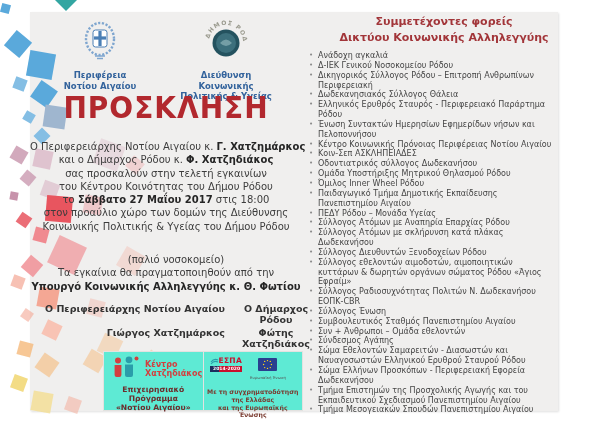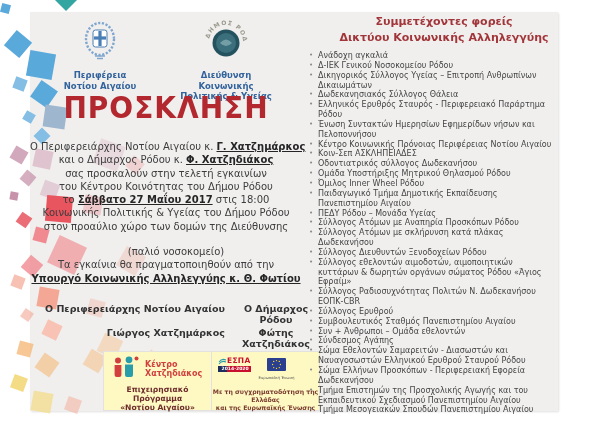--- a/index.html
+++ b/index.html
@@ -40,33 +40,33 @@
     font-size:28px;font-weight:bold;color:#b2282e;letter-spacing:1px;
     transform:scaleY(1.08);
   }
 
   
   .body-text{
     position:absolute;left:30px;top:140px;width:272px;text-align:center;
     font-size:10px;line-height:13.3px;color:#3c3c3c;
   }
   .body-line{white-space:nowrap;}
-  .body-line .b{font-weight:bold;color:#252525;text-decoration:underline;}
-  .body-line.gap{margin-top:12px;padding-left:20px;}
+  .body-line .b{font-weight:bold;color:#252525;}
+  .body-line.gap{margin-top:20px;padding-left:20px;}
 
   
   .sig-role{position:absolute;top:303px;font-size:9.5px;font-weight:bold;color:#333;text-align:center;}
   .sig-name{position:absolute;top:327px;font-size:9.5px;font-weight:bold;color:#333;text-align:center;}
   .sig-col-l{left:40px;width:185px;text-align:right;}
   .sig-col-r{left:226px;width:100px;}
 
   
   .footer-box{
-    position:absolute;left:103px;top:351px;width:217px;height:60px;
-    background:#fef9c3;border:1px solid #e3e2e0;box-sizing:border-box;
+    position:absolute;left:103px;top:351px;width:200px;height:60px;
+    background:#5eead4;border:1px solid #e3e2e0;box-sizing:border-box;
     display:flex;
   }
   .footer-half{flex:1;position:relative;}
   .footer-half.left{border-right:1px solid #e3e2e0;}
   .kk-row{position:absolute;left:8px;top:4px;display:flex;align-items:center;}
   .kk-text{margin-left:3px;font-size:8px;line-height:8.5px;font-weight:bold;color:#d23f3f;}
   .program-text{
     position:absolute;left:0;top:33px;width:100%;text-align:center;
     font-size:7.6px;line-height:9px;font-weight:bold;color:#6d2c2c;
   }
@@ -183,22 +183,22 @@
   </div>
 
   <div class="main-title">ΠΡΟΣΚΛΗΣΗ</div>
 
   <div class="body-text" id="body-lines">
       <div class="body-line"><span>Ο Περιφερειάρχης Νοτίου Αιγαίου κ. </span><span class="b">Γ. Χατζημάρκος</span></div>
       <div class="body-line"><span>και ο Δήμαρχος Ρόδου κ. </span><span class="b">Φ. Χατζηδιάκος</span></div>
       <div class="body-line"><span>σας προσκαλούν στην τελετή εγκαινίων</span></div>
       <div class="body-line"><span>του Κέντρου Κοινότητας του Δήμου Ρόδου</span></div>
       <div class="body-line"><span>το </span><span class="b">Σάββατο 27 Μαΐου 2017</span><span> στις  18:00</span></div>
+      <div class="body-line"><span>στον προαύλιο χώρο των δομών της Διεύθυνσης</span></div>
       <div class="body-line"><span>Κοινωνικής Πολιτικής &amp; Υγείας του Δήμου Ρόδου</span></div>
-      <div class="body-line"><span>στον προαύλιο χώρο των δομών της Διεύθυνσης</span></div>
       <div class="body-line gap"><span>(παλιό νοσοκομείο)</span></div>
       <div class="body-line"><span>Τα εγκαίνια θα πραγματοποιηθούν από την</span></div>
       <div class="body-line"><span class="b">Υπουργό Κοινωνικής Αλληλεγγύης κ. Θ. Φωτίου</span></div>
     </div>
 
   <div class="sig-role sig-col-l">Ο Περιφερειάρχης Νοτίου Αιγαίου</div>
   <div class="sig-role sig-col-r">Ο Δήμαρχος Ρόδου</div>
   <div class="sig-name sig-col-l">Γιώργος Χατζημάρκος</div>
   <div class="sig-name sig-col-r">Φώτης Χατζηδιάκος</div>
 
@@ -260,37 +260,37 @@
   </div>
 
   <div class="participants">
     <div class="p-title">
       <div>Συμμετέχοντες φορείς</div>
       <div>Δικτύου Κοινωνικής Αλληλεγγύης</div>
     </div>
     <ul class="p-list" id="participants-list">
         <li><span class="bullet">•</span><span>Ανάδοχη αγκαλιά</span></li>
         <li><span class="bullet">•</span><span>Δ-ΙΕΚ Γενικού Νοσοκομείου Ρόδου</span></li>
-        <li><span class="bullet">•</span><span>Δικηγορικός Σύλλογος Υγείας – Επιτροπή Ανθρωπίνων Δικαιωμάτων</span></li>
+        <li><span class="bullet">•</span><span>Δικηγορικός Σύλλογος Ρόδου – Επιτροπή Ανθρωπίνων Περιφερειακή</span></li>
         <li><span class="bullet">•</span><span>Δωδεκανησιακός Σύλλογος Θάλεια</span></li>
         <li><span class="bullet">•</span><span>Ελληνικός Ερυθρός Σταυρός - Περιφερειακό Παράρτημα Ρόδου</span></li>
         <li><span class="bullet">•</span><span>Ένωση Συντακτών Ημερησίων Εφημερίδων νήσων και Πελοποννήσου</span></li>
         <li><span class="bullet">•</span><span>Κέντρο Κοινωνικής Πρόνοιας Περιφέρειας Νοτίου Αιγαίου</span></li>
         <li><span class="bullet">•</span><span>Κοιν-Σεπ ΑΣΚΛΗΠΕΙΑΔΕΣ</span></li>
         <li><span class="bullet">•</span><span>Οδοντιατρικός σύλλογος Δωδεκανήσου</span></li>
         <li><span class="bullet">•</span><span>Ομάδα Υποστήριξης Μητρικού Θηλασμού Ρόδου</span></li>
         <li><span class="bullet">•</span><span>Όμιλος Inner Wheel Ρόδου</span></li>
         <li><span class="bullet">•</span><span>Παιδαγωγικό Τμήμα Δημοτικής Εκπαίδευσης Πανεπιστημίου Αιγαίου</span></li>
         <li><span class="bullet">•</span><span>ΠΕΔΥ Ρόδου – Μονάδα Υγείας</span></li>
-        <li><span class="bullet">•</span><span>Σύλλογος Ατόμων με Αναπηρία Προσκόπων Ρόδου</span></li>
+        <li><span class="bullet">•</span><span>Σύλλογος Ατόμων με Αναπηρία Επαρχίας Ρόδου</span></li>
         <li><span class="bullet">•</span><span>Σύλλογος Ατόμων με σκλήρυνση κατά πλάκας Δωδεκανήσου</span></li>
         <li><span class="bullet">•</span><span>Σύλλογος Διευθυντών Ξενοδοχείων Ρόδου</span></li>
         <li><span class="bullet">•</span><span>Σύλλογος εθελοντών αιμοδοτών, αιμοποιητικών κυττάρων &amp; δωρητών οργάνων σώματος Ρόδου «Άγιος Εφραίμ»</span></li>
         <li><span class="bullet">•</span><span>Σύλλογος Ραδιοσυχνότητας Πολιτών Ν. Δωδεκανήσου ΕΟΠΚ-CBR</span></li>
-        <li><span class="bullet">•</span><span>Σύλλογος Ερυθρού</span></li>
+        <li><span class="bullet">•</span><span>Σύλλογος Ένωση</span></li>
         <li><span class="bullet">•</span><span>Συμβουλευτικός Σταθμός Πανεπιστημίου Αιγαίου</span></li>
         <li><span class="bullet">•</span><span>Συν + Άνθρωποι – Ομάδα εθελοντών</span></li>
         <li><span class="bullet">•</span><span>Σύνδεσμος Αγάπης</span></li>
         <li><span class="bullet">•</span><span>Σώμα Εθελοντών Σαμαρειτών - Διασωστών και Ναυαγοσωστών Ελληνικού Ερυθρού Σταυρού Ρόδου</span></li>
         <li><span class="bullet">•</span><span>Σώμα Ελλήνων Προσκόπων - Περιφερειακή Εφορεία Δωδεκανήσου</span></li>
         <li><span class="bullet">•</span><span>Τμήμα Επιστημών της Προσχολικής Αγωγής και του Εκπαιδευτικού Σχεδιασμού Πανεπιστημίου Αιγαίου</span></li>
         <li><span class="bullet">•</span><span>Τμήμα Μεσογειακών Σπουδών Πανεπιστημίου Αιγαίου</span></li>
       </ul>
   </div>
 

